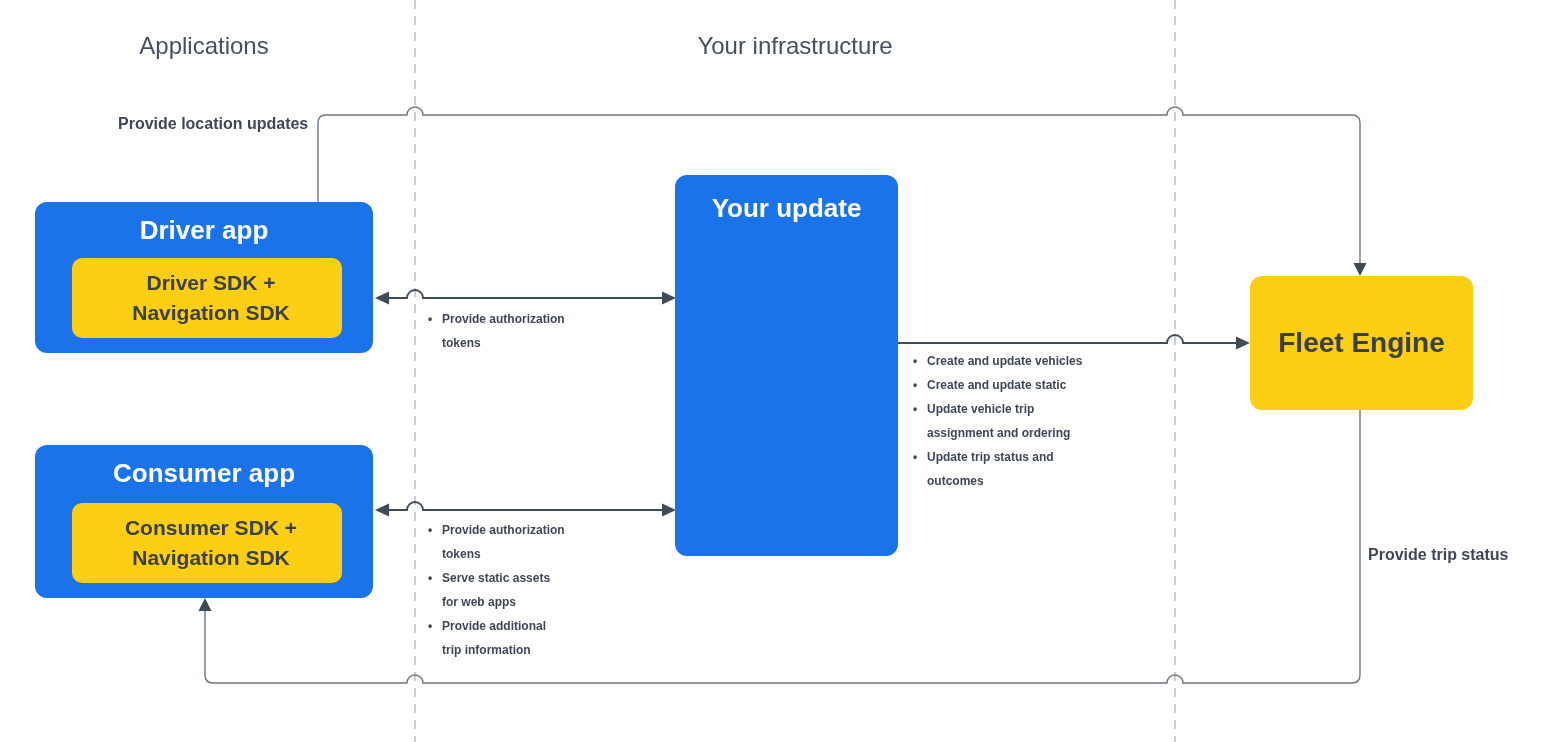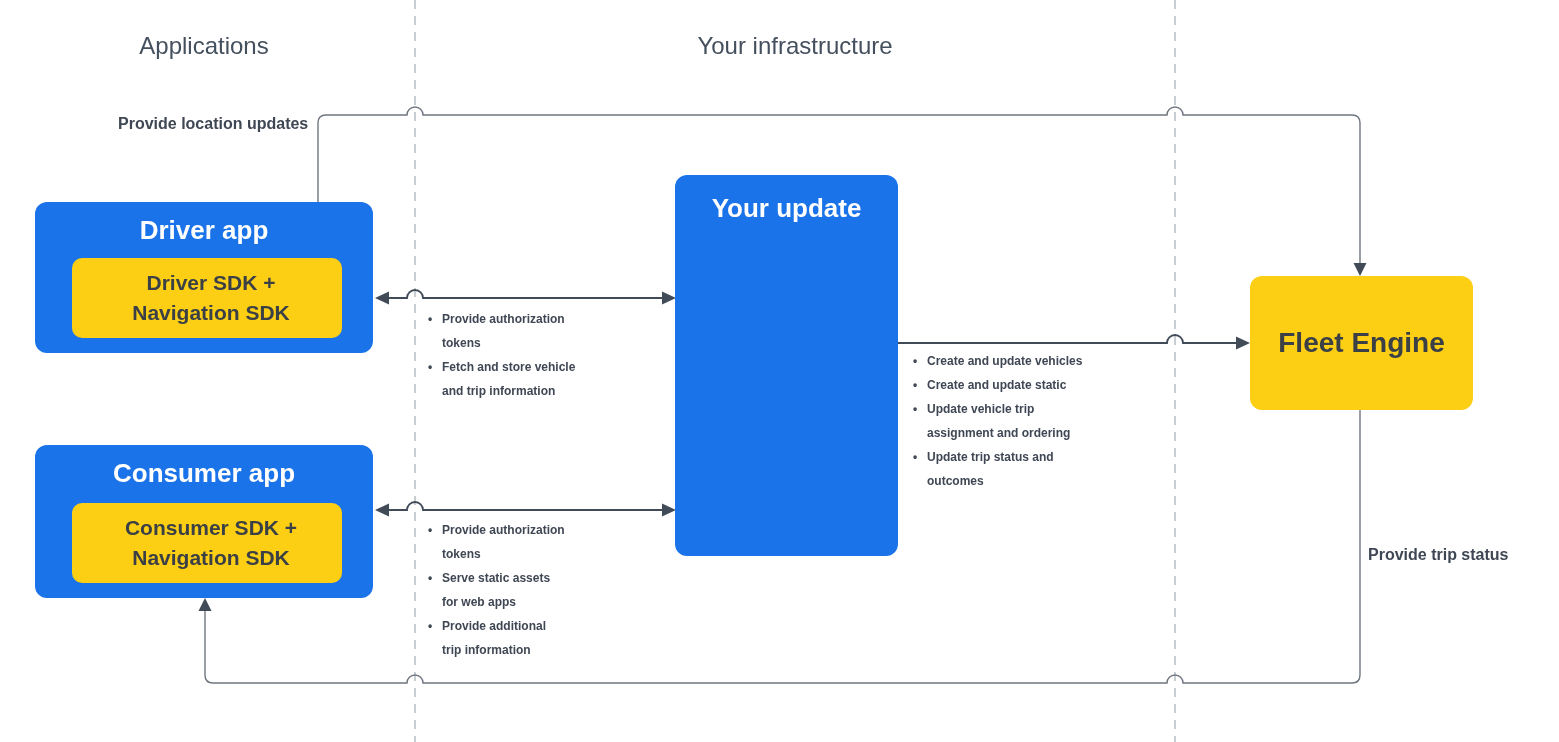--- a/index.html
+++ b/index.html
@@ -157,22 +157,20 @@
     <div class="node-title server-title">Your update</div>
   </div>
 
   <div class="node yellow fleet-box" style="left:1250px; top:276px; width:223px; height:134px;">
     <span>Fleet Engine</span>
   </div>
 
   <div class="bullet-list" style="left:426px; top:307px; width:250px;">
       <div class="bullet-item">Provide authorization
 tokens</div>
-      <div class="bullet-item">Fetch and store vehicle
-and trip information</div>
     </div>
 
   <div class="bullet-list" style="left:911px; top:349px; width:270px;">
       <div class="bullet-item">Create and update vehicles</div>
       <div class="bullet-item">Create and update static</div>
       <div class="bullet-item">Update vehicle trip
 assignment and ordering</div>
       <div class="bullet-item">Update trip status and
 outcomes</div>
     </div>

